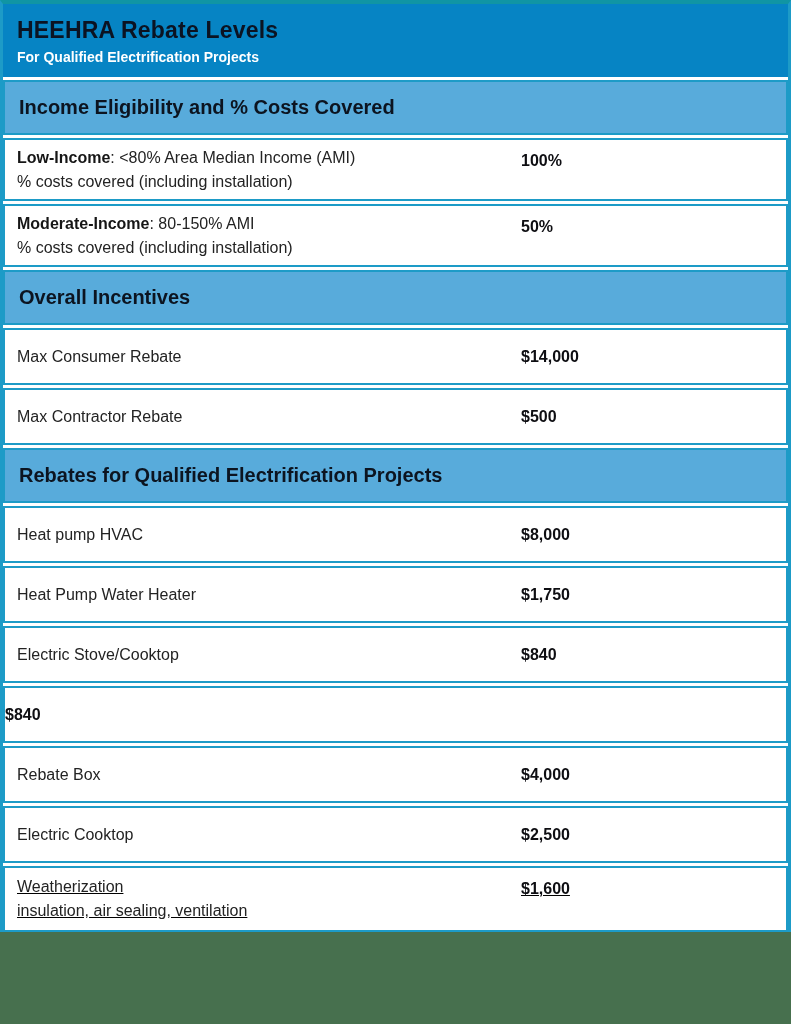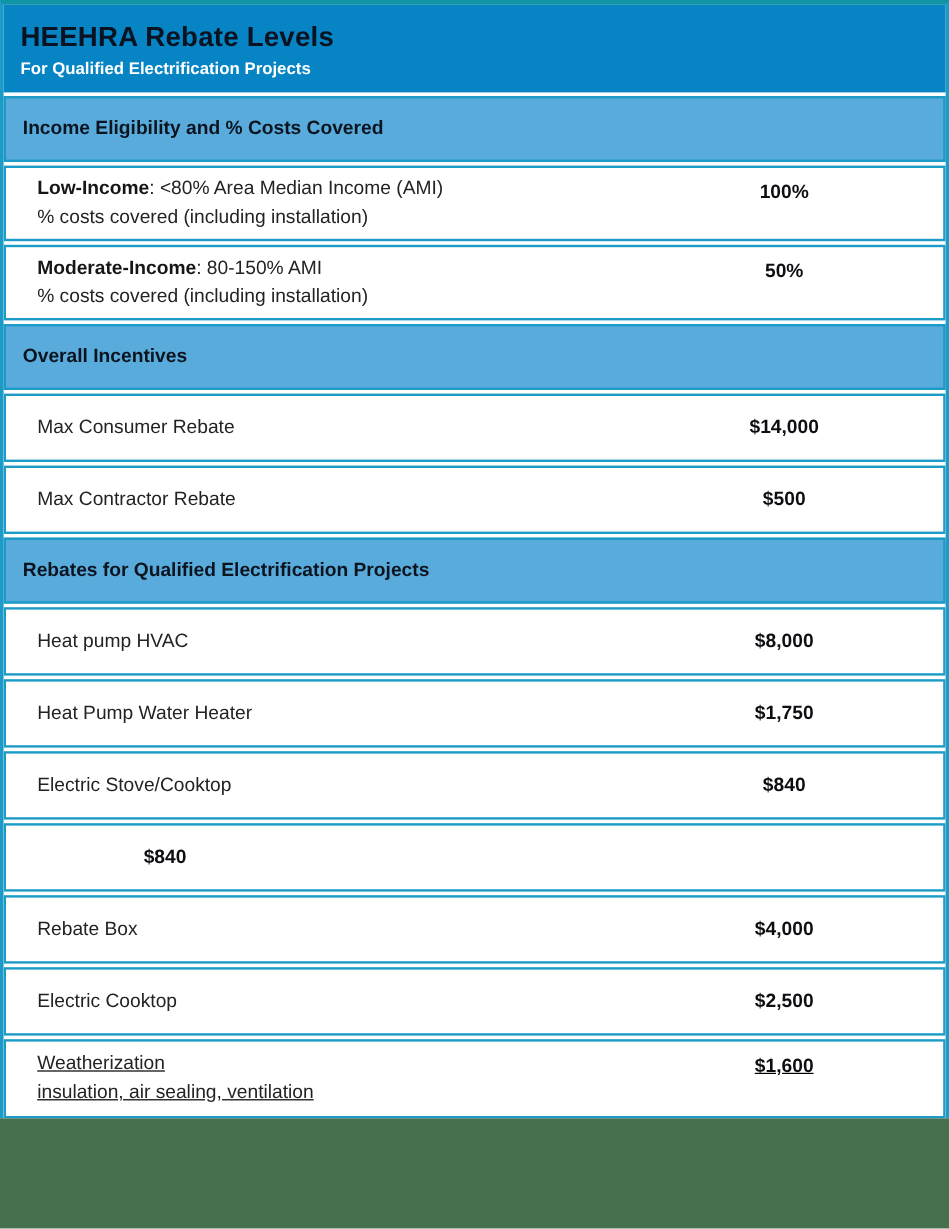--- a/index.html
+++ b/index.html
@@ -33,34 +33,34 @@
     margin:0 0 5px 0;letter-spacing:0.2px;
   }
   .hdr-sub{
     font-size:14px;font-weight:bold;color:#ffffff;
   }
   .sec-head{
     background:#58abdb;
     min-height:55px;
     display:flex;align-items:center;
     padding-left:14px;
-    font-weight:bold;font-size:16px;color:#0c1420;
+    font-weight:bold;font-size:20px;color:#0c1420;
   }
   .row{
     display:flex;align-items:center;
     min-height:57px;
   }
   .row.two{min-height:63px;}
   .row.weather{min-height:66px;text-decoration:underline;}
   .cell-label{
-    flex:1;padding-left:26px;
+    flex:1;padding-left:12px;
     font-size:16px;color:#232323;line-height:24px;
   }
   .cell-value{
-    width:265px;text-align:center;
+    width:265px;text-align:left;
     font-weight:bold;font-size:16px;color:#0e0e12;
   }
   .row.two .cell-value,
   .row.weather .cell-value{
     align-self:flex-start;margin-top:9px;line-height:24px;
   }
   .b{font-weight:bold;color:#161616;}
   .footer{
     height:92px;background:#47704e;width:791px;
   }

